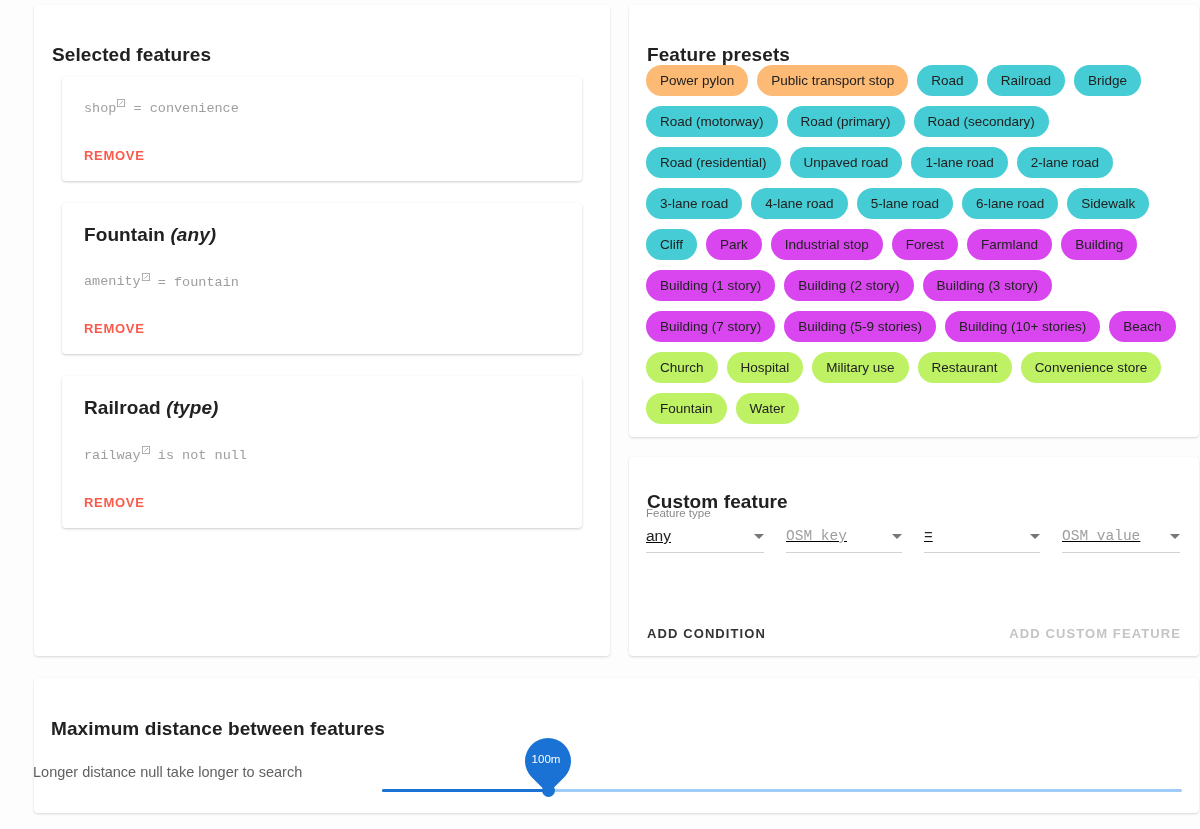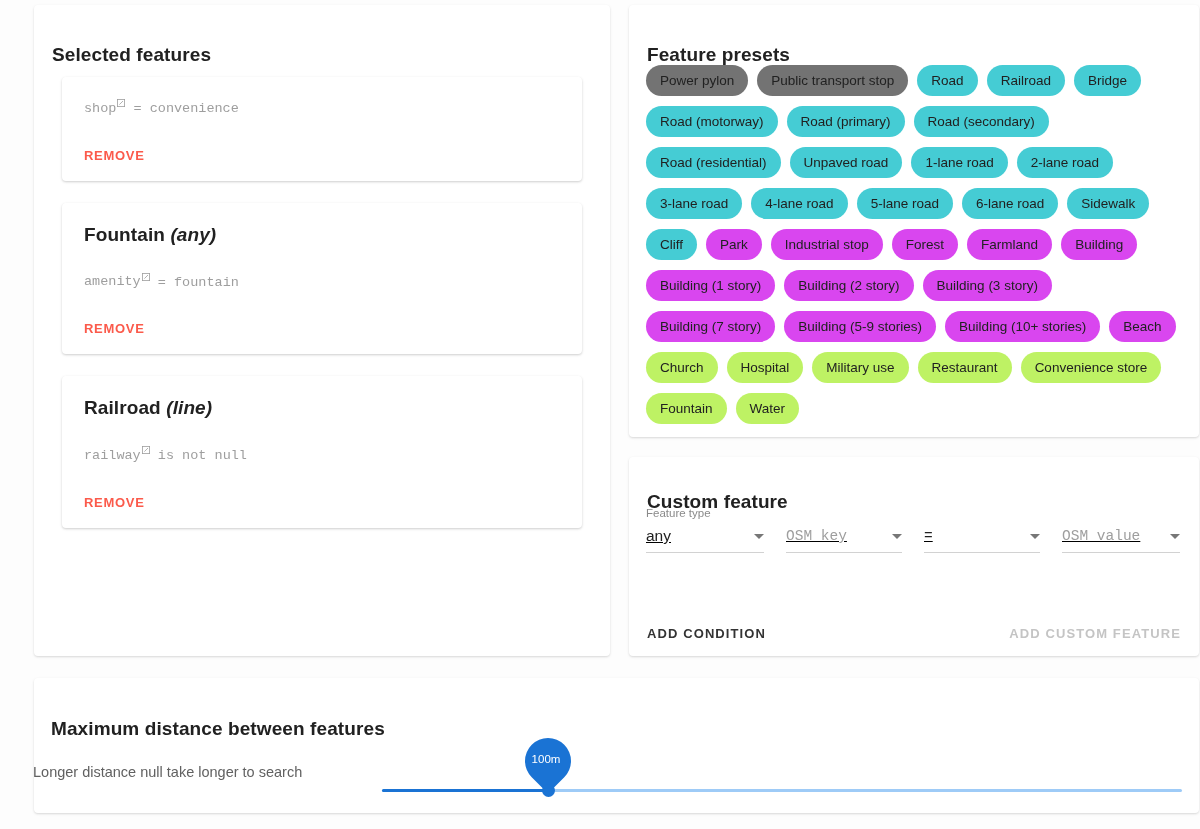--- a/index.html
+++ b/index.html
@@ -86,21 +86,21 @@
     border-radius: 16px;
     display: inline-flex;
     align-items: center;
     justify-content: center;
     font-size: 13.5px;
     color: #212121;
     cursor: pointer;
     white-space: nowrap;
     line-height: 1;
   }
-  .chip.green  { background: #737373; }
+  .chip.green  { background: #fdba74; }
   .chip.cyan   { background: #45ccd4; }
   .chip.amber  { background: #d946ef; }
   .chip.grey   { background: #bef264; }
 
   
   #custom-feature-panel { left: 613px; top: 457px; width: 570px; height: 199px; }
   #custom-feature-panel .panel-title { position: absolute; left: 18px; top: 18px; }
   .cf-row {
     position: absolute;
     left: 17px; top: 68px;
@@ -222,21 +222,21 @@
                 <rect x="0.5" y="0.5" width="9" height="9" fill="none" stroke="#9e9e9e" stroke-width="1"></rect>
                 <line x1="3" y1="7" x2="7.5" y2="2.5" stroke="#9e9e9e" stroke-width="1"></line>
               </svg></span><span> = fountain</span>
         </div>
         <span class="fc-remove">REMOVE</span>
       </article>
 
       <article class="feature-card">
         <h3 class="fc-title">
           <span>Railroad</span>
-          <span class="geom">(line)</span>
+          <span class="geom">(type)</span>
         </h3>
         <div class="fc-expr">
           <span class="tagkey">railway</span><span class="ext-link-icon"><svg width="8" height="8" viewBox="0 0 10 10">
                 <rect x="0.5" y="0.5" width="9" height="9" fill="none" stroke="#9e9e9e" stroke-width="1"></rect>
                 <line x1="3" y1="7" x2="7.5" y2="2.5" stroke="#9e9e9e" stroke-width="1"></line>
               </svg></span><span> is not null</span>
         </div>
         <span class="fc-remove">REMOVE</span>
       </article>
 

